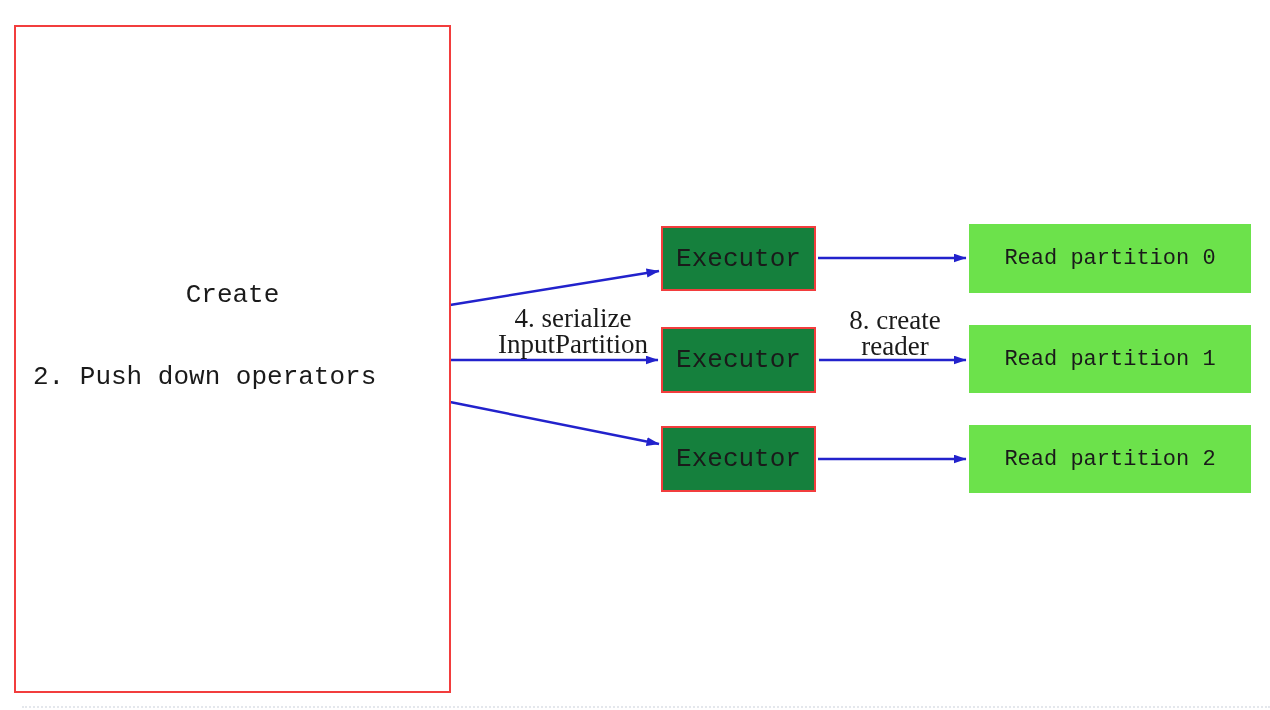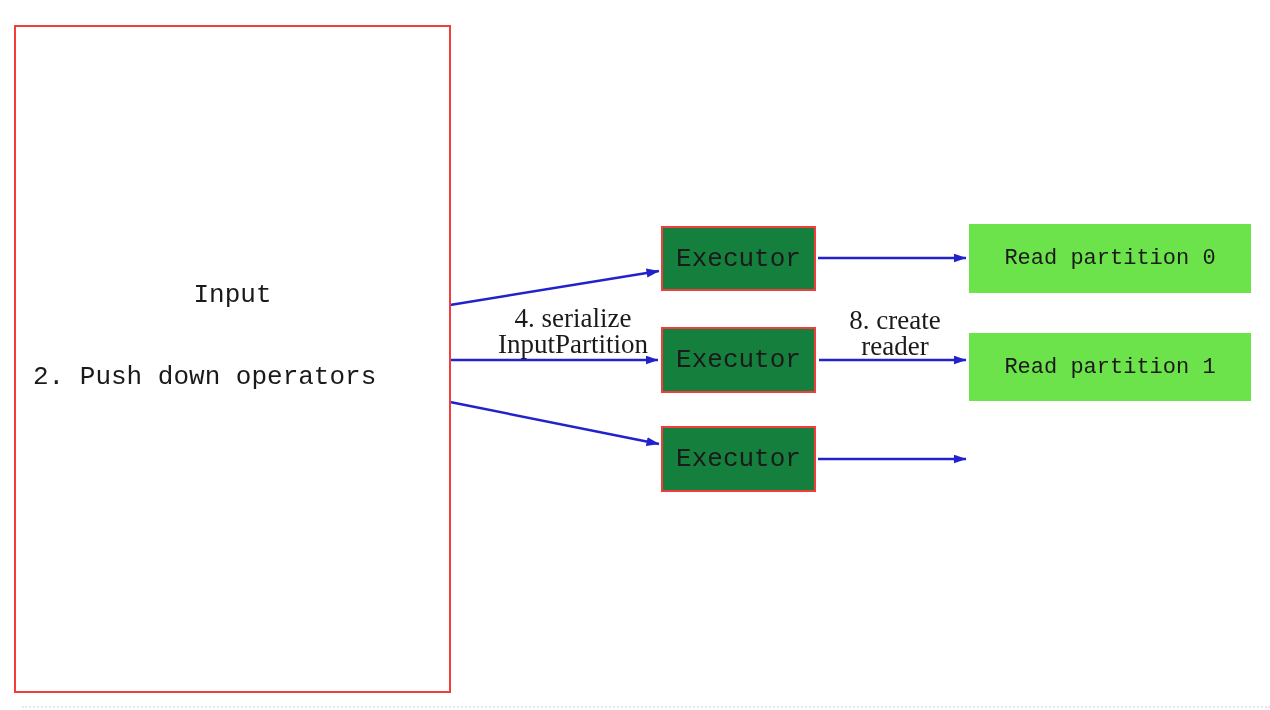--- a/index.html
+++ b/index.html
@@ -80,21 +80,21 @@
     width: 282px;
     height: 69px;
     background: var(--partition-fill-color, #6ce24b);
     display: flex;
     align-items: center;
     justify-content: center;
     font-size: 22px;
     white-space: nowrap;
   }
   .partition-1 { top: 224px; }
-  .partition-2 { top: 325px; height: 68px; margin-top: 8px; }
+  .partition-2 { top: 325px; height: 68px; }
   .partition-3 { top: 425px; height: 68px; }
   .edge-label {
     position: absolute;
     font-family: "Liberation Serif", "DejaVu Serif", serif;
     font-size: 27px;
     line-height: 26px;
     text-align: center;
     white-space: pre-line;
     color: var(--text-color, #1a1a1a);
   }
@@ -129,32 +129,33 @@
     </defs>
     <line x1="450" y1="305" x2="659" y2="271" marker-end="url(#arrowhead)"></line>
     <line x1="450" y1="360" x2="658" y2="360" marker-end="url(#arrowhead)"></line>
     <line x1="450" y1="402" x2="659" y2="444" marker-end="url(#arrowhead)"></line>
     <line x1="818" y1="258" x2="966" y2="258" marker-end="url(#arrowhead)"></line>
     <line x1="819" y1="360" x2="966" y2="360" marker-end="url(#arrowhead)"></line>
     <line x1="818" y1="459" x2="966" y2="459" marker-end="url(#arrowhead)"></line>
   </svg>
 
   <div class="driver-box">
-    <div class="driver-title">Input</div>
+    <div class="driver-title">Create</div>
     <div class="driver-steps">
       <div>2. Push down operators</div>
     </div>
   </div>
 
   <div class="executor-box executor-1">Executor</div>
   <div class="executor-box executor-2">Executor</div>
   <div class="executor-box executor-3">Executor</div>
 
   <div class="partition-box partition-1">Read partition 0</div>
   <div class="partition-box partition-2">Read partition 1</div>
+  <div class="partition-box partition-3">Read partition 2</div>
 
   <div class="edge-label edge-label-serialize">4. serialize
 InputPartition</div>
   <div class="edge-label edge-label-reader">8. create
 reader</div>
 
   <div class="bottom-divider"></div>
 
 </div>
 

